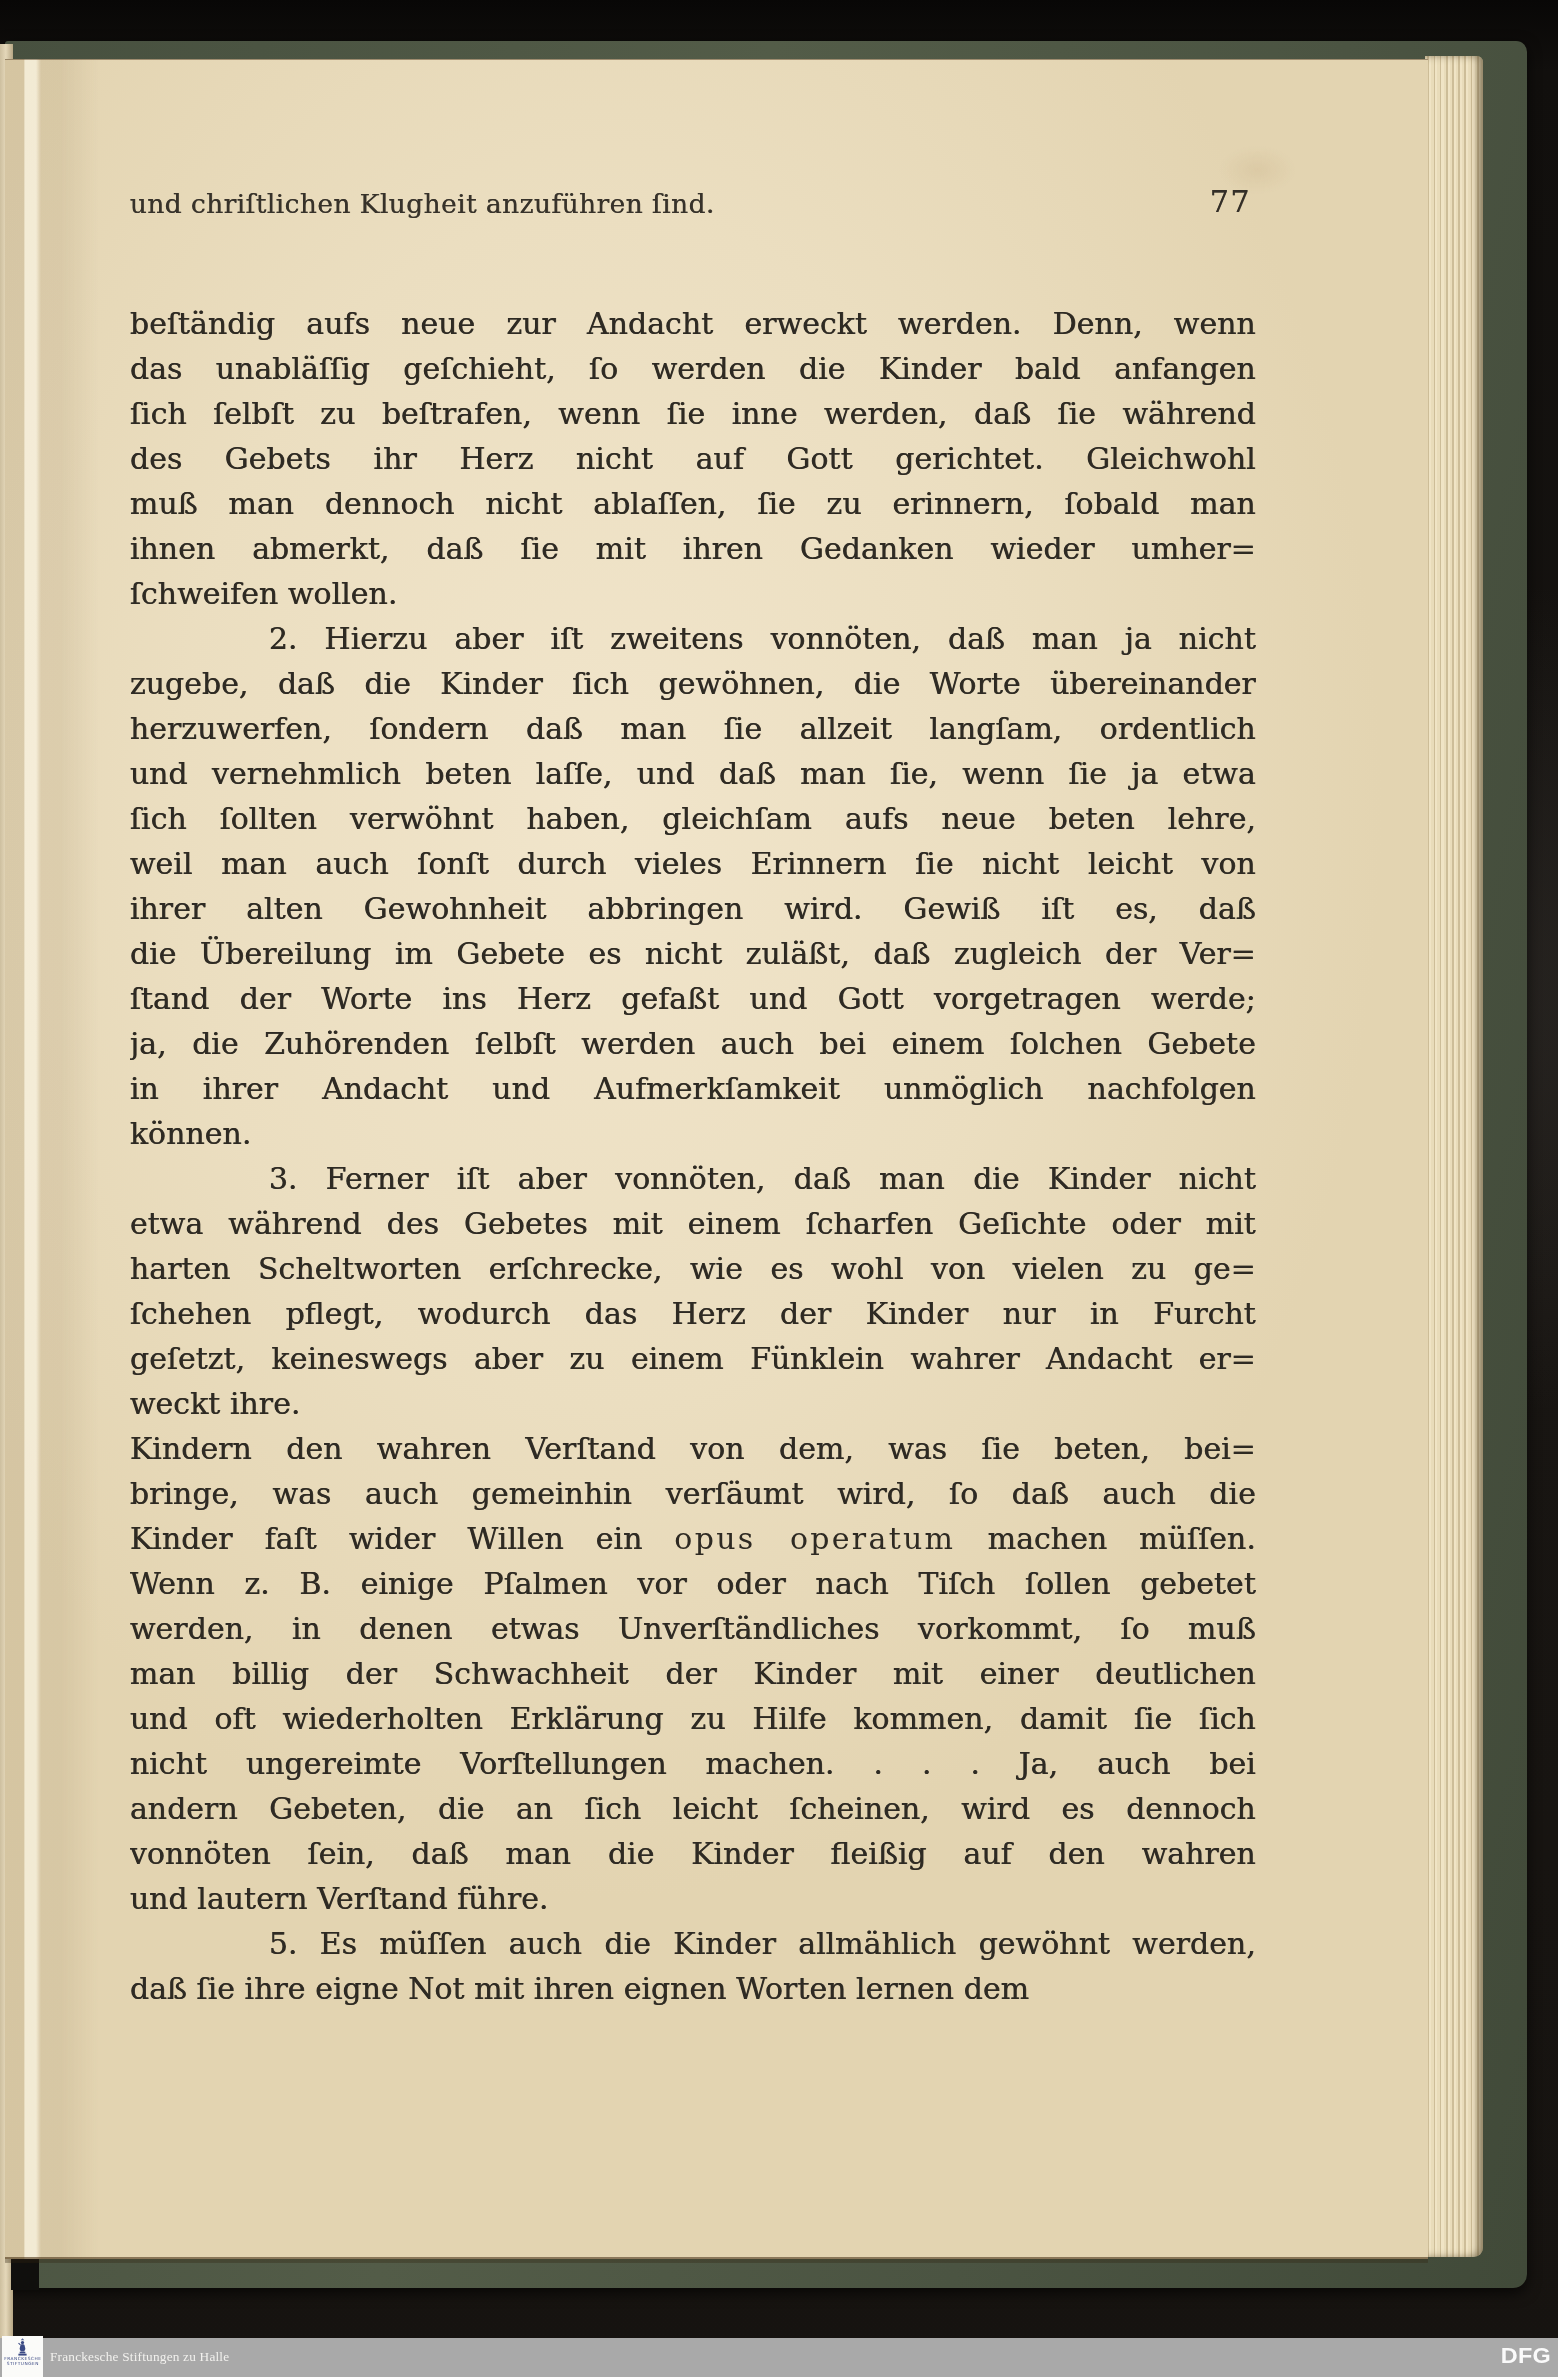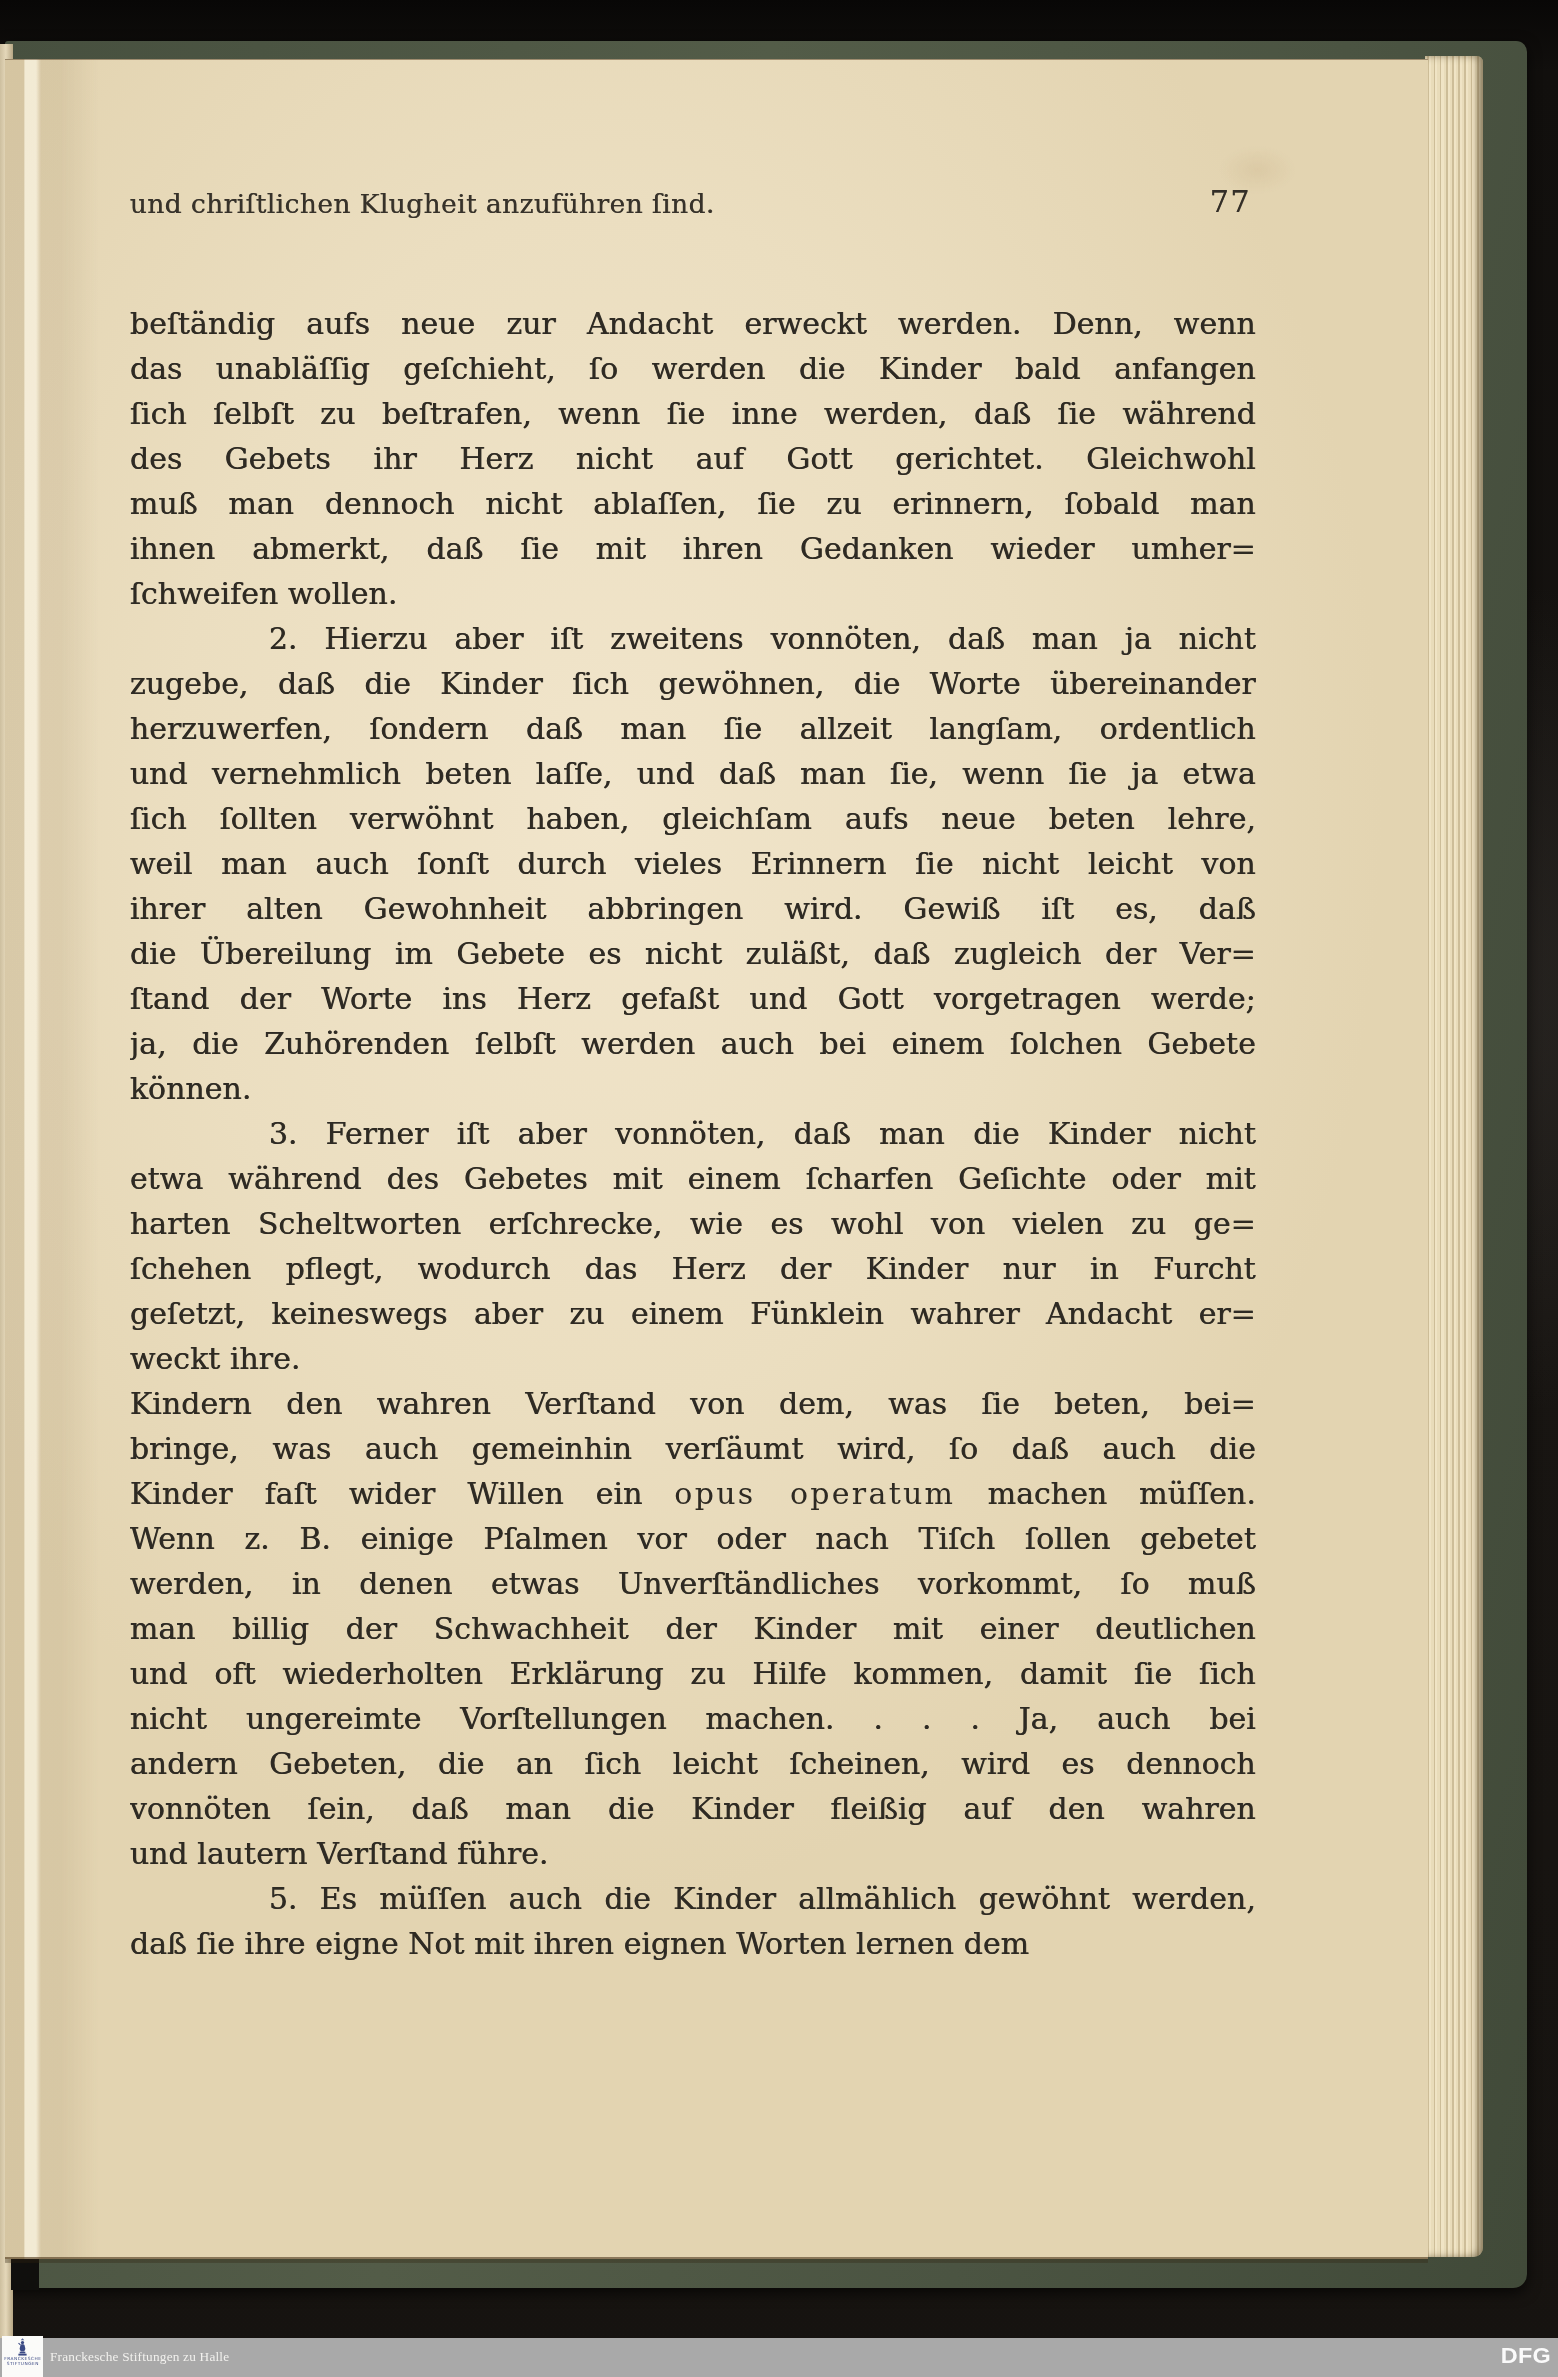--- a/index.html
+++ b/index.html
@@ -113,20 +113,21 @@
         <div class="bl pl-first">2. Hierzu aber iſt zweitens vonnöten, daß man ja nicht</div>
         <div class="bl">zugebe, daß die Kinder ſich gewöhnen, die Worte übereinander</div>
         <div class="bl">herzuwerfen, ſondern daß man ſie allzeit langſam, ordentlich</div>
         <div class="bl">und vernehmlich beten laſſe, und daß man ſie, wenn ſie ja etwa</div>
         <div class="bl">ſich ſollten verwöhnt haben, gleichſam aufs neue beten lehre,</div>
         <div class="bl">weil man auch ſonſt durch vieles Erinnern ſie nicht leicht von</div>
         <div class="bl">ihrer alten Gewohnheit abbringen wird.  Gewiß iſt es, daß</div>
         <div class="bl">die Übereilung im Gebete es nicht zuläßt, daß zugleich der Ver=</div>
         <div class="bl">ſtand der Worte ins Herz gefaßt und Gott vorgetragen werde;</div>
         <div class="bl">ja, die Zuhörenden ſelbſt werden auch bei einem ſolchen Gebete</div>
+        <div class="bl">in ihrer Andacht und Aufmerkſamkeit unmöglich nachfolgen</div>
         <div class="bl pl-last">können.</div>
         <div class="bl pl-first">3. Ferner iſt aber vonnöten, daß man die Kinder nicht</div>
         <div class="bl">etwa während des Gebetes mit einem ſcharfen Geſichte oder mit</div>
         <div class="bl">harten Scheltworten erſchrecke, wie es wohl von vielen zu ge=</div>
         <div class="bl">ſchehen pflegt, wodurch das Herz der Kinder nur in Furcht</div>
         <div class="bl">geſetzt, keineswegs aber zu einem Fünklein wahrer Andacht er=</div>
         <div class="bl pl-last">weckt ihre.</div>
         <div class="bl">Kindern den wahren Verſtand von dem, was ſie beten, bei=</div>
         <div class="bl">bringe, was auch gemeinhin verſäumt wird, ſo daß auch die</div>
         <div class="bl">Kinder faſt wider Willen ein <span class="latin">opus operatum</span> machen müſſen.</div>

